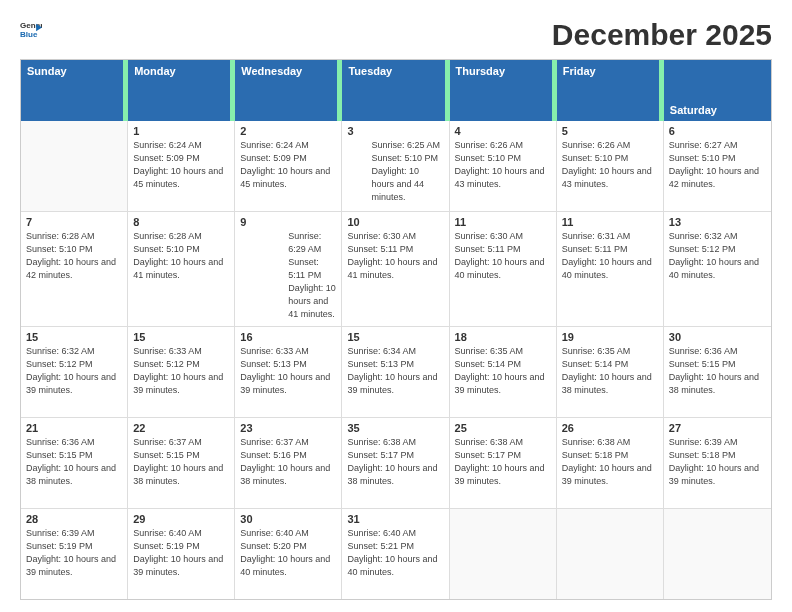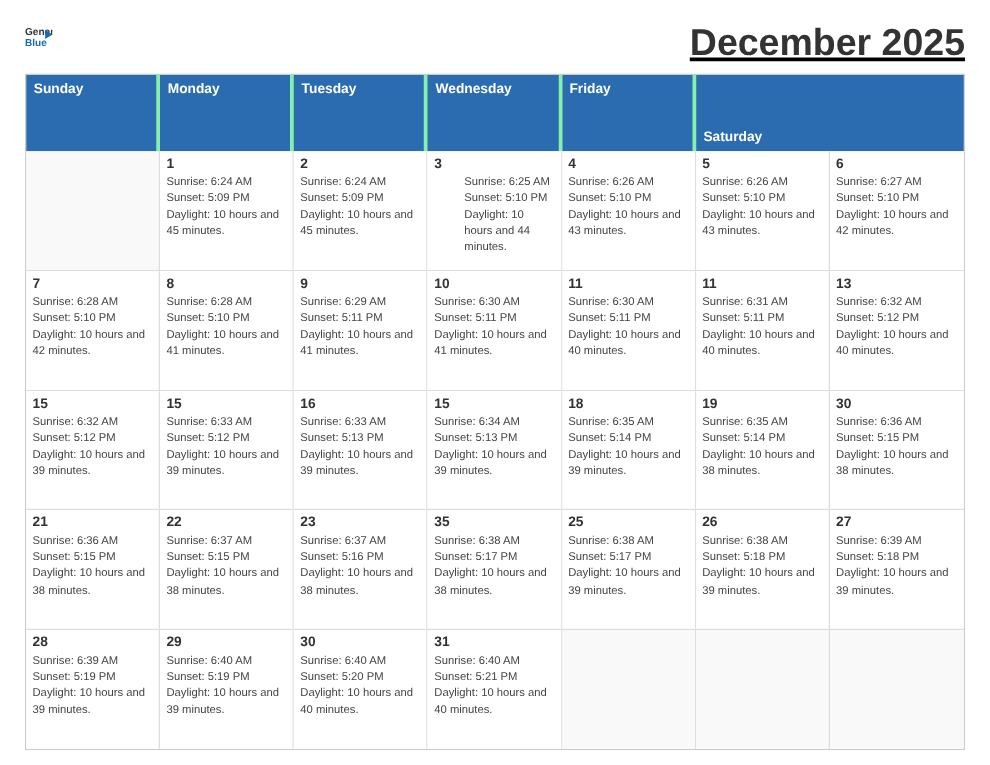--- a/index.html
+++ b/index.html
@@ -27,21 +27,20 @@
       display: flex;
       align-items: center;
       gap: 2px;
     }
     .logo-icon {
       width: 22px;
       height: 22px;
     }
     .title-block {
       text-align: center;
-      text-decoration: underline;
     }
     .month-title {
       font-size: 30px;
       font-weight: bold;
       color: #333;
       line-height: 1.1;
     }
     .location {
       font-size: 13px;
       color: #444;
@@ -56,21 +55,21 @@
     .cal-header {
       display: grid;
       grid-template-columns: repeat(7, 1fr);
       background: #2b6cb0;
     }
     .cal-header-cell {
       color: #fff;
       font-size: 11px;
       font-weight: bold;
       padding: 5px 6px;
-      border-right: 3px solid #86efac;
+      border-right: 5px solid #86efac;
       text-align: left;
     }
     .cal-header-cell:last-child { border-right: none; margin-top: 39px; }
     .cal-body {
       flex: 1;
       display: flex;
       flex-direction: column;
     }
     .cal-row {
       display: grid;
@@ -117,22 +116,23 @@
     </div>
     <div class="title-block">
       <div class="month-title">December 2025</div>
     </div>
   </div>
 
   <div class="calendar">
     <div class="cal-header" id="cal-header">
         <div class="cal-header-cell">Sunday</div>
         <div class="cal-header-cell">Monday</div>
+        <div class="cal-header-cell">Wednesday</div>
         <div class="cal-header-cell">Tuesday</div>
-        <div class="cal-header-cell">Wednesday</div>
+        <div class="cal-header-cell">Thursday</div>
         <div class="cal-header-cell">Friday</div>
         <div class="cal-header-cell">Saturday</div>
       </div>
     <div class="cal-body" id="cal-body">
         <div class="cal-row">
           <div class="cal-cell empty"></div>
           <div class="cal-cell">
             <span class="day-num">1</span>
             <div class="cell-text" style="white-space: pre-line;">Sunrise: 6:24 AM
 Sunset: 5:09 PM
@@ -177,21 +177,21 @@
 Daylight: 10 hours and 42 minutes.</div>
           </div>
           <div class="cal-cell">
             <span class="day-num">8</span>
             <div class="cell-text" style="white-space: pre-line;">Sunrise: 6:28 AM
 Sunset: 5:10 PM
 Daylight: 10 hours and 41 minutes.</div>
           </div>
           <div class="cal-cell">
             <span class="day-num">9</span>
-            <div class="cell-text" style="white-space: pre-line;">Sunrise: 6:29 AM
+            <div class="cell-text" style="white-space: pre-line; margin-left: 48px;">Sunrise: 6:29 AM
 Sunset: 5:11 PM
 Daylight: 10 hours and 41 minutes.</div>
           </div>
           <div class="cal-cell">
             <span class="day-num">10</span>
             <div class="cell-text" style="white-space: pre-line;">Sunrise: 6:30 AM
 Sunset: 5:11 PM
 Daylight: 10 hours and 41 minutes.</div>
           </div>
           <div class="cal-cell">

